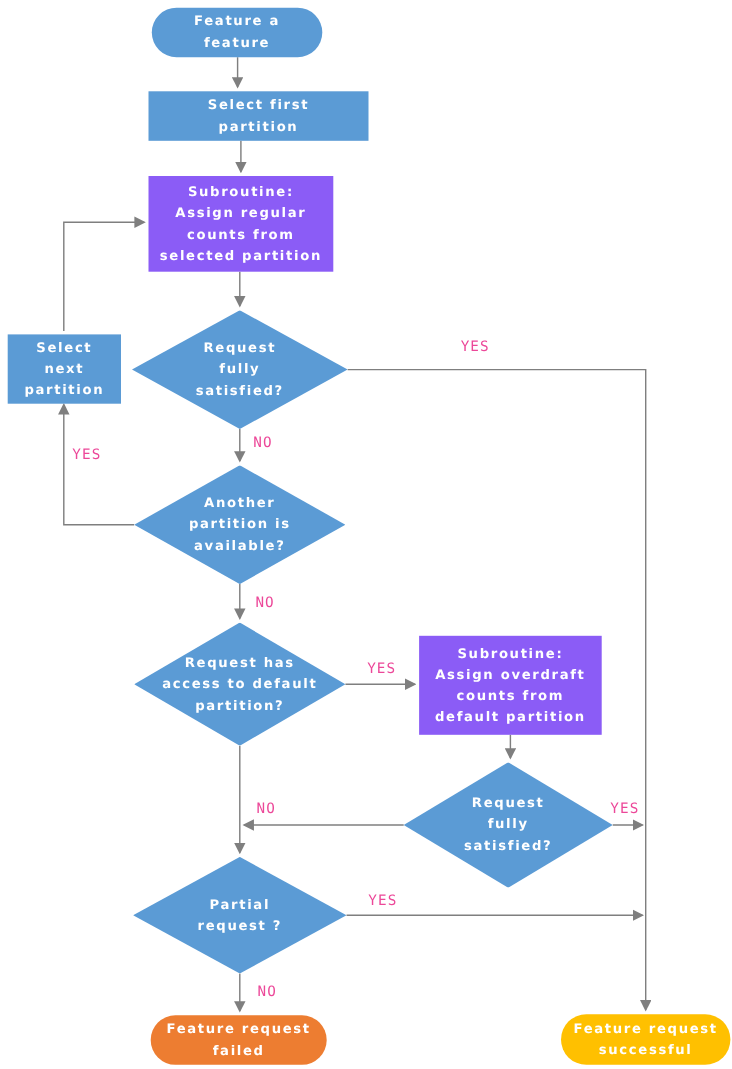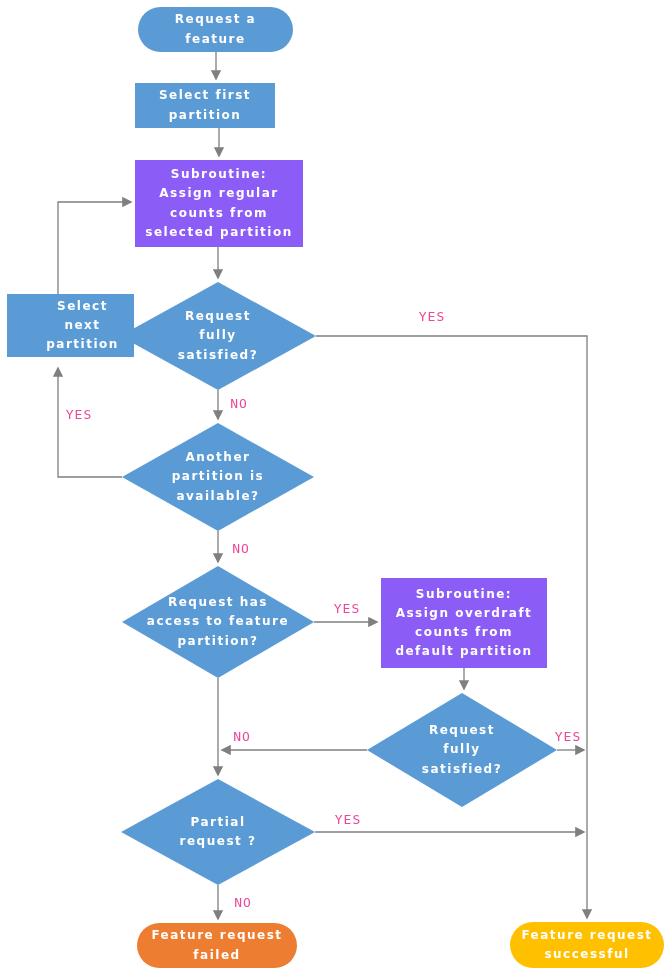--- a/index.html
+++ b/index.html
@@ -63,57 +63,57 @@
       <polyline points="464,668 464,689" marker-end="url(#arrow)"></polyline>
       <polyline points="557,750 584,750" marker-end="url(#arrow)"></polyline>
       <polyline points="367,750 222,750" marker-end="url(#arrow)"></polyline>
       <polyline points="218,678 218,775" marker-end="url(#arrow)"></polyline>
       <polyline points="315,832 584,832" marker-end="url(#arrow)"></polyline>
       <polyline points="218,885 218,919" marker-end="url(#arrow)"></polyline>
     </g>
   </svg>
 
   <div class="node terminator blue" style="left:138px;top:7px;width:155px;height:45px;">
-    <span class="node-text">Request a
+    <span class="node-text">Feature a
 feature</span>
   </div>
 
-  <div class="node process blue" style="left:135px;top:83px;width:140px;height:45px;">
+  <div class="node process blue" style="left:135px;top:83px;width:200px;height:45px;">
     <span class="node-text">Select first
 partition</span>
   </div>
 
   <div class="node process green" style="left:135px;top:160px;width:168px;height:87px;">
     <span class="node-text">Subroutine:
 Assign regular
 counts from
 selected partition</span>
   </div>
 
   <div class="node decision blue" style="left:120px;top:282px;width:196px;height:108px;">
     <span class="node-text">Request
 fully
 satisfied?</span>
   </div>
 
-  <div class="node process blue" style="left:7px;top:294px;width:103px;height:63px;padding-left:24px;">
+  <div class="node process blue" style="left:7px;top:304px;width:103px;height:63px;">
     <span class="node-text">Select
 next
 partition</span>
   </div>
 
   <div class="node decision blue" style="left:122px;top:423px;width:192px;height:108px;">
     <span class="node-text">Another
 partition is
 available?</span>
   </div>
 
   <div class="node decision blue" style="left:122px;top:566px;width:192px;height:112px;">
     <span class="node-text">Request has
-access to feature
+access to default
 partition?</span>
   </div>
 
   <div class="node process green" style="left:381px;top:578px;width:166px;height:90px;">
     <span class="node-text">Subroutine:
 Assign overdraft
 counts from
 default partition</span>
   </div>
 

